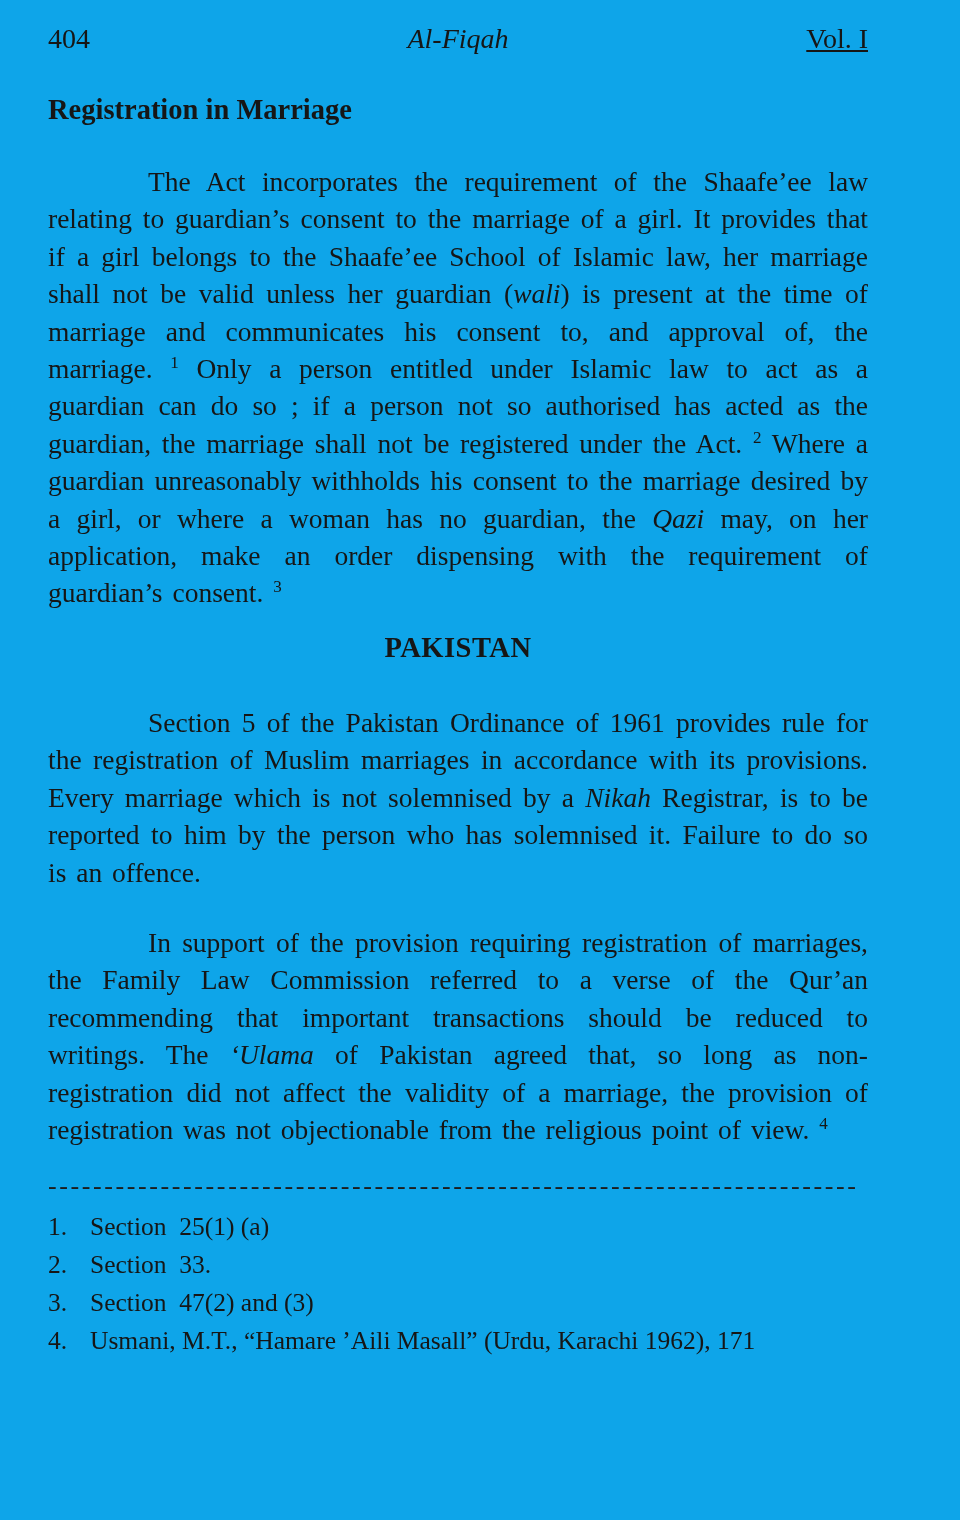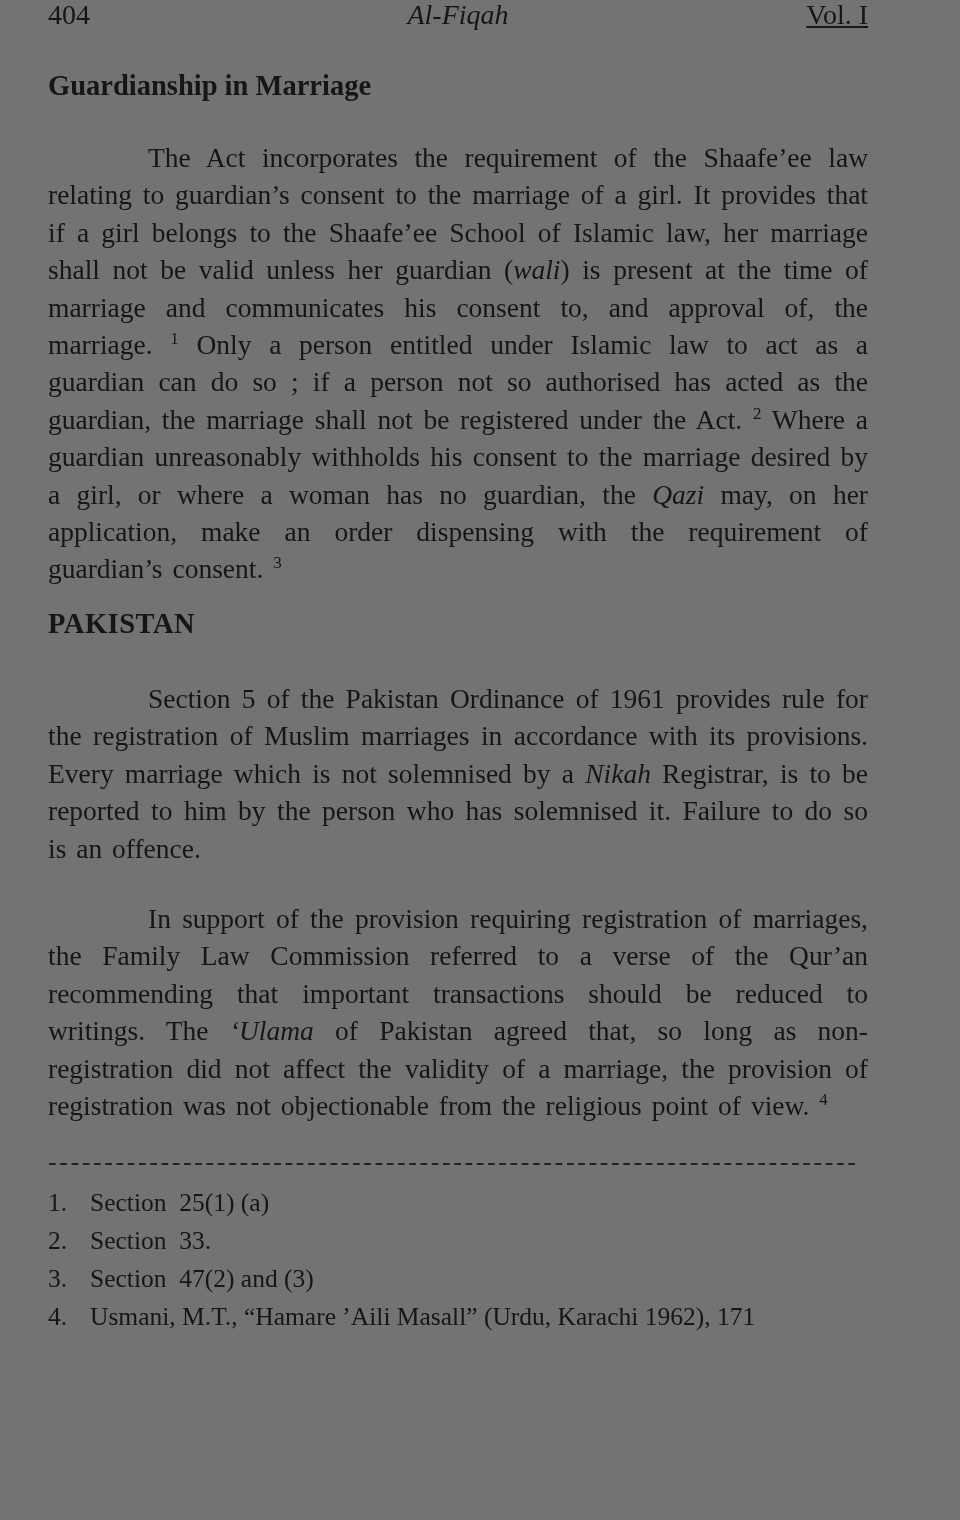--- a/index.html
+++ b/index.html
@@ -1,23 +1,23 @@
 <!DOCTYPE html>
 <html><head>
 <meta charset="utf-8">
 <style>
   html, body { margin: 0; padding: 0; background: #e9e9e9; }
   .page {
     position: relative;
     width: 960px;
     height: 1520px;
     margin: 0 auto;
-    background: #737373;
+    background: #0ea5e9;
     box-sizing: border-box;
-    padding: 0 92px 0 48px;
+    padding: 24px 92px 0 48px;
     font-family: "Liberation Serif", serif;
     color: #161616;
     overflow: hidden;
   }
   .running-header {
     display: flex;
     justify-content: space-between;
     align-items: baseline;
     font-size: 28px;
     line-height: 30px;
@@ -25,21 +25,21 @@
   .running-header .center { font-style: italic; }
   .h-left  { width: 160px; text-align: left; }
   .h-right { width: 160px; text-align: right; text-decoration: underline; }
   .sect-heading {
     font-weight: bold;
     font-size: 28.5px;
     line-height: 32px;
     margin: 0;
   }
   .heading-guardianship { margin-top: 40px; }
-  .heading-pakistan { margin-top: 20px; letter-spacing: 0.5px; }
+  .heading-pakistan { margin-top: 20px; text-align: center; letter-spacing: 0.5px; }
   .heading-registration { margin-top: 41px; }
   .body-para {
     margin: 0;
     font-size: 27.5px;
     line-height: 37.4px;
     text-align: justify;
     word-spacing: 3px;
     text-indent: 100px;
     font-family: Liberation Serif, serif;
   }
@@ -75,21 +75,21 @@
 <body>
 
 <div class="page">
 
   <div class="running-header">
     <span class="h-left">404</span>
     <span class="center">Al-Fiqah</span>
     <span class="h-right">Vol. I</span>
   </div>
 
-  <h2 class="sect-heading heading-guardianship">Guardianship in Marriage</h2>
+  <h2 class="sect-heading heading-guardianship">Registration in Marriage</h2>
 
   <p class="body-para para-1"><span>The Act  incorporates the requirement of the Shaafe’ee law relating to guardian’s consent to the marriage of a girl. It provides that if a girl belongs to the Shaafe’ee School of Islamic law, her marriage shall not be valid unless her guardian (</span><i>wali</i><span>) is present at the time of marriage and communicates his consent to, and approval of, the marriage. </span><sup>1</sup><span> Only a person entitled under Islamic law to act as a guardian can do so ; if a person not so authorised has acted as the guardian, the marriage shall not be registered under the Act. </span><sup>2</sup><span>  Where a guardian unreasonably withholds his consent to the marriage desired by a girl, or where a woman has no guardian, the </span><i>Qazi</i><span> may, on her application, make an order dispensing with the requirement of guardian’s consent. </span><sup>3</sup></p>
 
   <h2 class="sect-heading heading-pakistan">PAKISTAN</h2>
 
 
   <p class="body-para para-2"><span>Section 5 of the Pakistan Ordinance of 1961 provides rule for the registration of Muslim marriages in accordance with its provisions. Every marriage which is not solemnised by a </span><i>Nikah</i><span> Registrar, is to be reported to him by the person who has solemnised it. Failure to do so is an offence.</span></p>
 
   <p class="body-para para-3"><span>In support of the provision requiring registration of marriages, the Family Law Commission referred to a verse of the Qur’an recommending that important transactions should be reduced to writings. The </span><i>‘Ulama</i><span> of Pakistan agreed that, so long as non-registration did not affect the validity of a marriage, the provision of registration was not objectionable from the religious point of view. </span><sup>4</sup></p>
 

